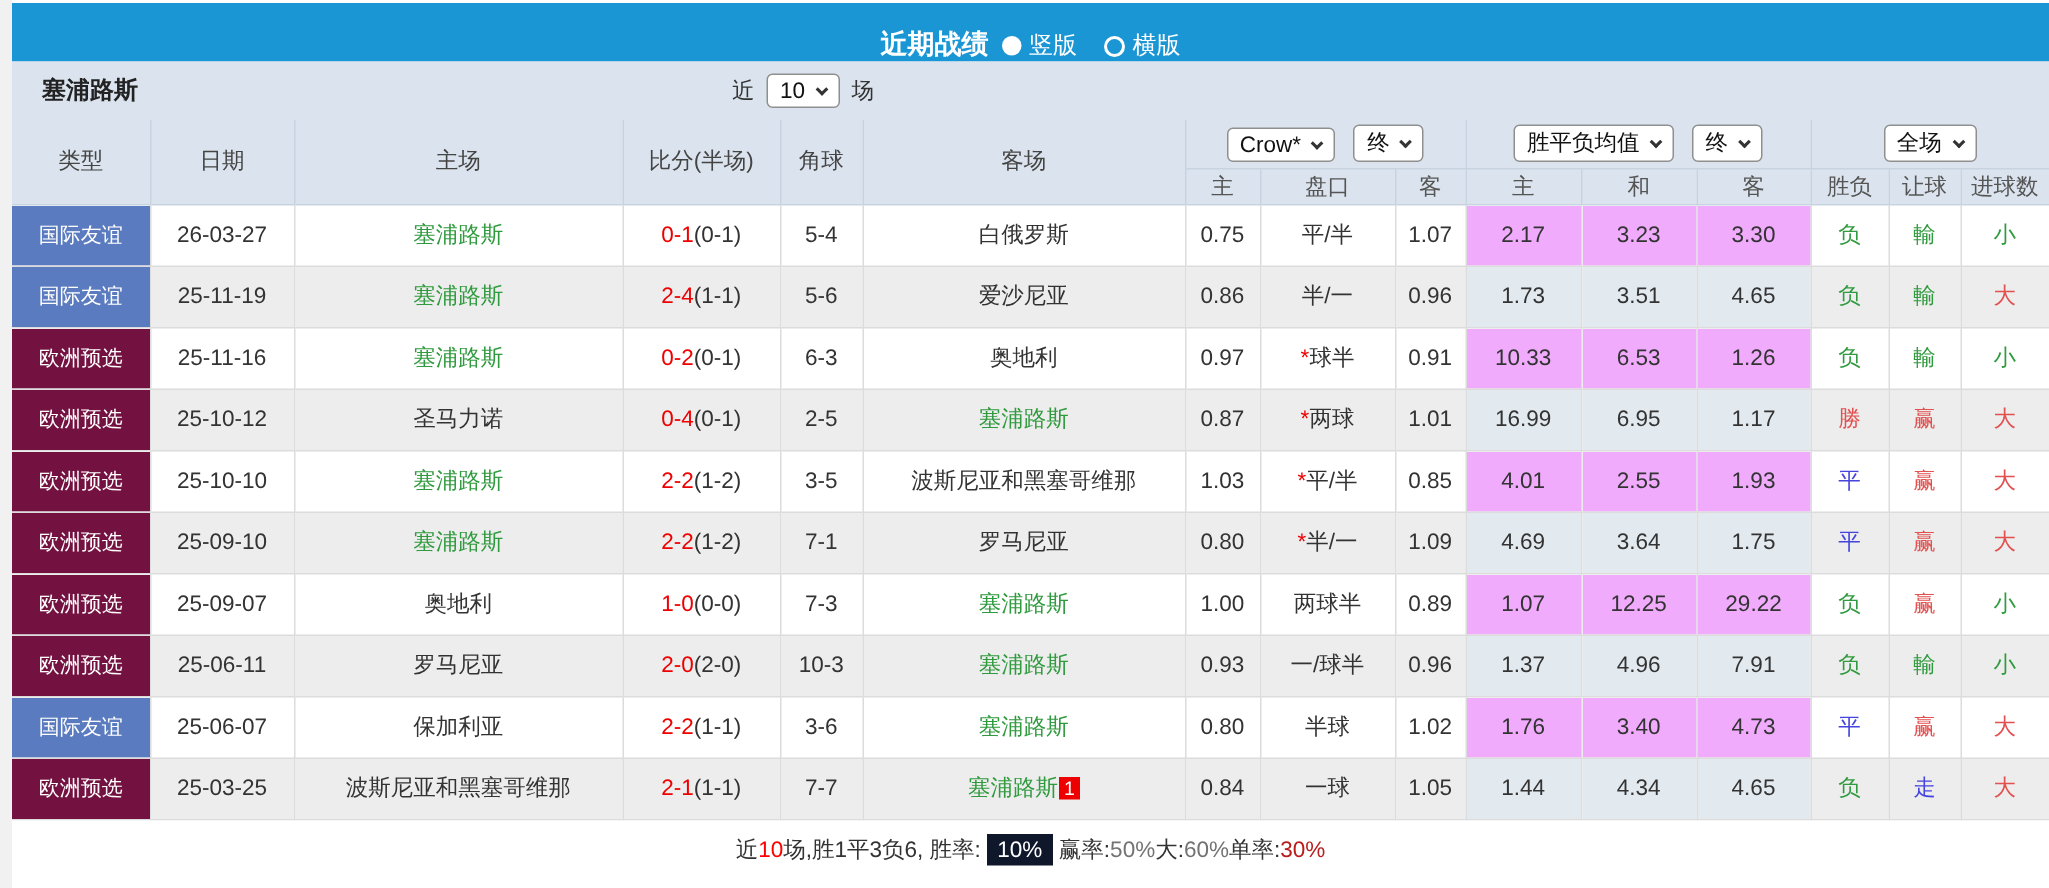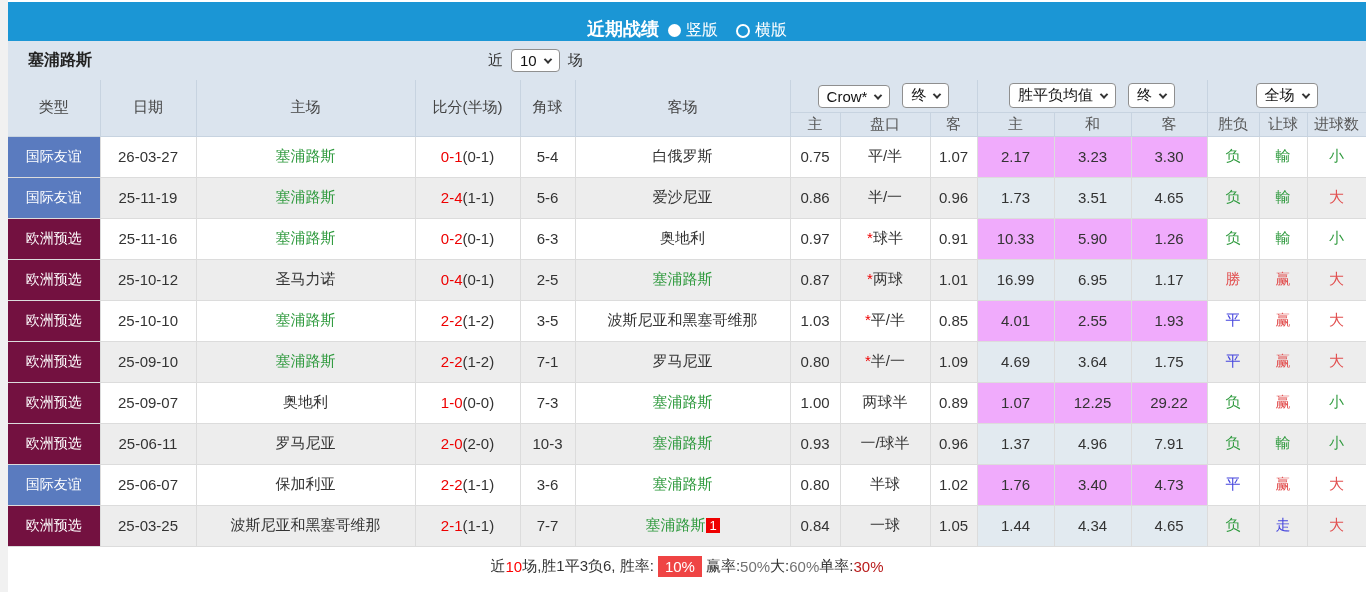--- a/index.html
+++ b/index.html
@@ -50,21 +50,21 @@
   .redbadge.show { display:inline-block; }
   .t-green { color:#2f9a3e; }
   .t-red { color:#e25050; }
   .t-blue { color:#4545dd; }
 
   
   .footer { height:39px; display:flex; align-items:center; justify-content:center; font-size:15px; color:#333; background:#fff; }
   .seg-red { color:#ff0000; }
   .seg-blue { color:#737373; }
   .seg-green { color:#b91c1c; }
-  .seg-badge { background:#ef4444; color:#fff; padding:2px 7px; margin:0 4px; }
+  .seg-badge { background:#0f172a; color:#fff; padding:2px 7px; margin:0 4px; }
 </style>
 </head>
 <body>
 
 <div class="side-strip"></div>
 
 <div class="page">
 
   <div class="titlebar">
     <span class="title">近期战绩</span>
@@ -204,21 +204,21 @@
     <td class="c-type type-maroon">欧洲预选</td>
     <td>25-11-16</td>
     <td class="green-team">塞浦路斯</td>
     <td><span class="ft">0-2</span><span class="ht">(0-1)</span></td>
     <td>6-3</td>
     <td><span>奥地利</span></td>
     <td>0.97</td>
     <td><span class="star">*</span><span>球半</span></td>
     <td>0.91</td>
     <td class="euro">10.33</td>
-    <td class="euro">5.90</td>
+    <td class="euro">6.53</td>
     <td class="euro">1.26</td>
     <td class="t-green">负</td>
     <td class="t-green">輸</td>
     <td class="t-green">小</td>
   </tr>
 
   <tr>
     <td class="c-type type-maroon">欧洲预选</td>
     <td>25-10-12</td>
     <td>圣马力诺</td>

